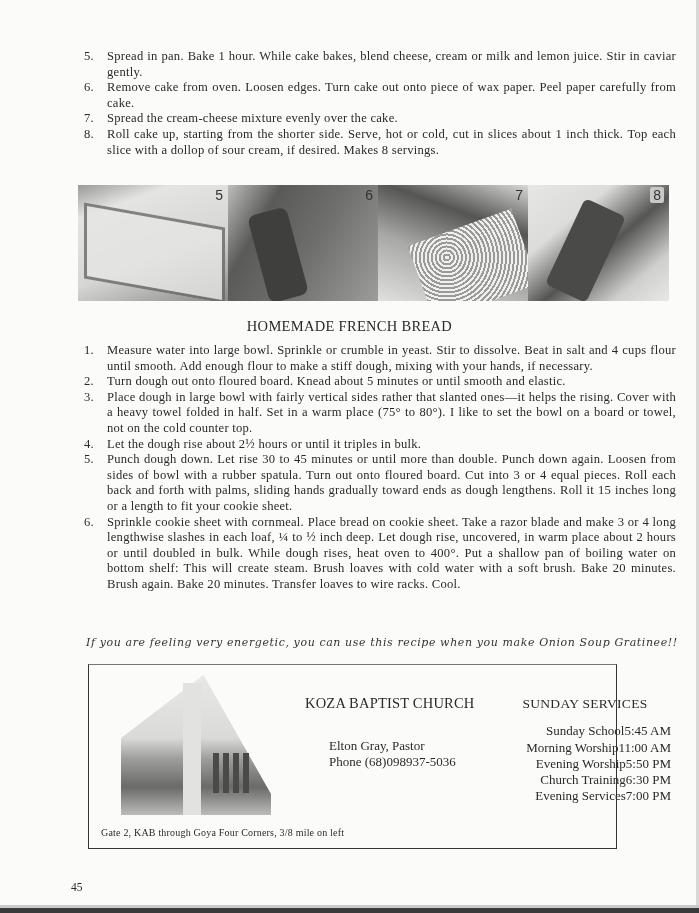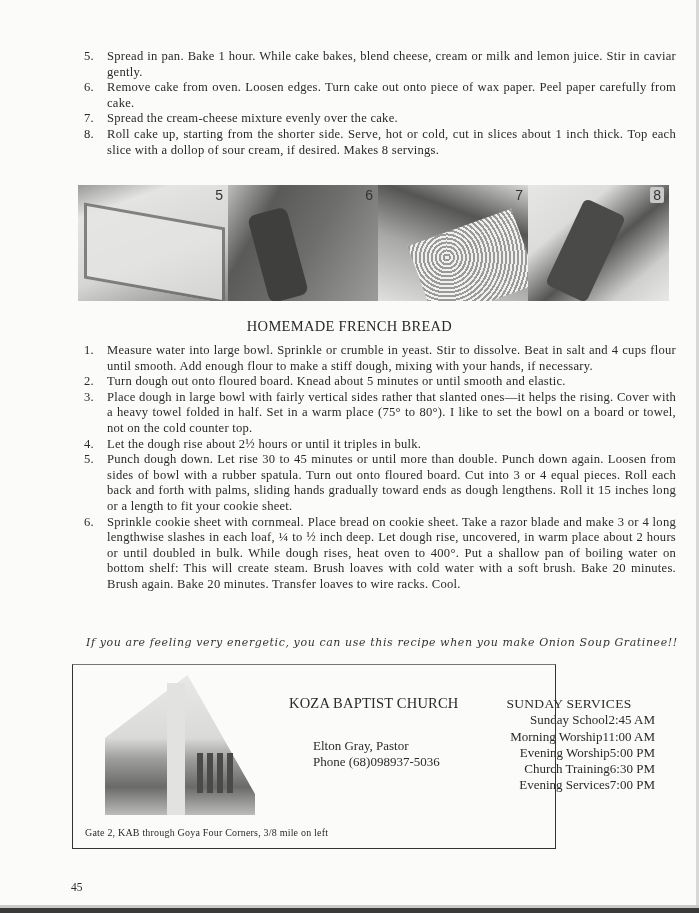--- a/index.html
+++ b/index.html
@@ -31,31 +31,31 @@
   .ph1 .tray { position:absolute; left:6px; top:30px; width:135px; height:70px; border:3px solid #6a6a68; transform:skewY(10deg); background:#e6e6e4; opacity:.8; }
   .ph2 .roll { position:absolute; left:30px; top:25px; width:40px; height:90px; background:#3f3f3d; transform:rotate(-15deg); border-radius:8px; }
   .ph3 .crumb { position:absolute; left:40px; top:40px; width:110px; height:80px; background:repeating-radial-gradient(circle at 30% 30%, #f0f0ee 0 2px, #9a9a98 2px 4px); transform:rotate(-20deg); }
   .ph4 .roll { position:absolute; left:35px; top:18px; width:45px; height:95px; background:#4a4a48; transform:rotate(25deg); border-radius:6px; }
 
   .bread-title { position:absolute; left:0; width:699px; top:318px; text-align:center; font-size:14.5px; letter-spacing:0.3px; }
   #bread-steps { top:343px; }
 
   .script-note { position:absolute; left:62px; top:636px; width:620px; font-family:"DejaVu Serif", serif; font-style:italic; font-size:11px; letter-spacing:0.6px; color:#333; white-space:nowrap;margin-left:24px; }
 
-  .ad-box { position:absolute; left:72px; top:664px; width:484px; height:185px; border:1px solid #333; border-top-color:#777; box-sizing:border-box; }
+  .ad-box { position:absolute; left:88px; top:664px; width:529px; height:185px; border:1px solid #333; border-top-color:#777; box-sizing:border-box; }
   .church-photo { position:absolute; left:32px; top:10px; width:150px; height:140px; }
   .church-photo .roof { position:absolute; left:0; top:0; width:150px; height:140px;
      clip-path:polygon(0 45%, 55% 0, 100% 85%, 100% 100%, 0 100%);
      background:linear-gradient(180deg,#e8e8e6 0%,#dadad8 45%,#9d9d9b 60%,#6a6a68 80%,#bcbcba 100%); }
   .church-photo .tower { position:absolute; left:62px; top:8px; width:18px; height:132px; background:#e2e2e0; }
   .church-photo .win { position:absolute; top:78px; width:6px; height:40px; background:#4a4a48; }
   .church-name { position:absolute; left:216px; top:30px; font-size:14.5px; letter-spacing:0.2px; }
   .pastor { position:absolute; left:240px; top:73px; font-size:13px; line-height:16px; }
   .services { position:absolute; left:410px; top:31px; width:172px; font-size:13px; line-height:16.3px; }
-  .services .head { text-align:center; font-size:13.5px; letter-spacing:0.3px; margin-bottom:0; }
+  .services .head { text-align:center; font-size:13.5px; letter-spacing:0.3px; margin-bottom:11px; }
   .services .row { display:flex; justify-content:flex-end; }
   .directions { position:absolute; left:12px; top:162px; font-size:10px; letter-spacing:0.2px; }
 
   .page-number { position:absolute; left:71px; top:861px; font-size:11.5px;margin-top:20px; }
 </style>
 </head>
 <body>
 
 <div class="page-edge-right"></div>
 <div class="page-edge-bottom2"></div>
@@ -141,29 +141,29 @@
   </div>
   <div class="church-name">KOZA BAPTIST CHURCH</div>
   <div class="pastor">
     <div>Elton Gray, Pastor</div>
     <div>Phone  (68)098937-5036</div>
   </div>
   <div class="services">
     <div class="head">SUNDAY SERVICES</div>
     <div class="row">
       <span>Sunday School</span>
-      <span>2:45 AM</span>
+      <span>5:45 AM</span>
     </div>
     <div class="row">
       <span>Morning Worship</span>
       <span>11:00 AM</span>
     </div>
     <div class="row">
       <span>Evening Worship</span>
-      <span>5:00 PM</span>
+      <span>5:50 PM</span>
     </div>
     <div class="row">
       <span>Church Training</span>
       <span>6:30 PM</span>
     </div>
     <div class="row">
       <span>Evening Services</span>
       <span>7:00 PM</span>
     </div>
   </div>

